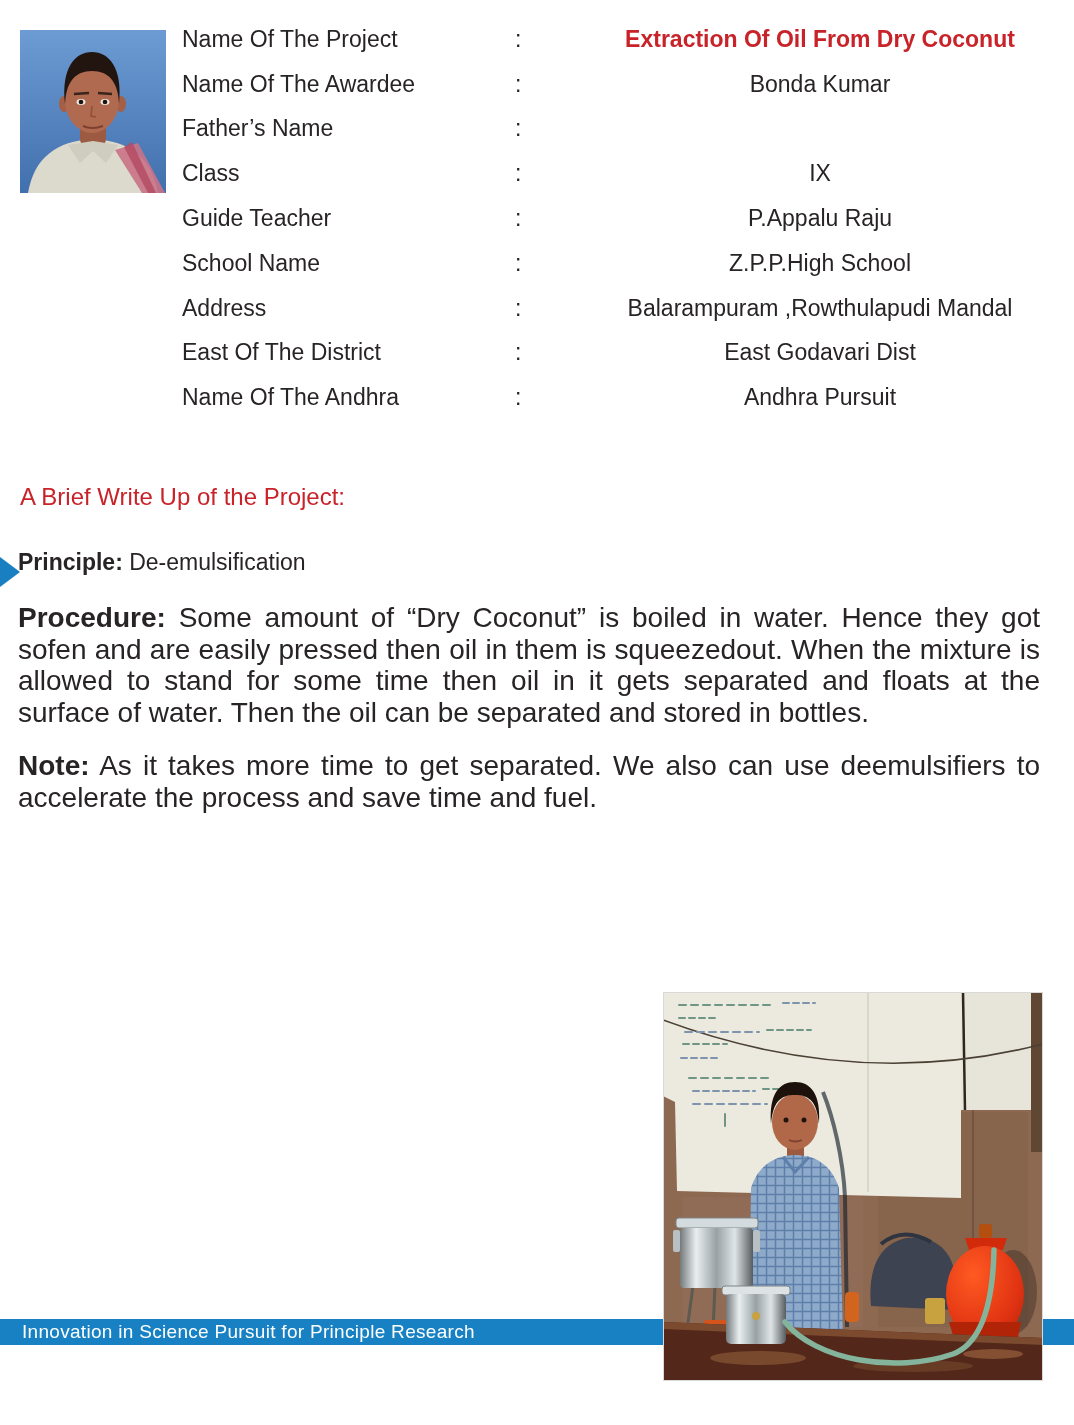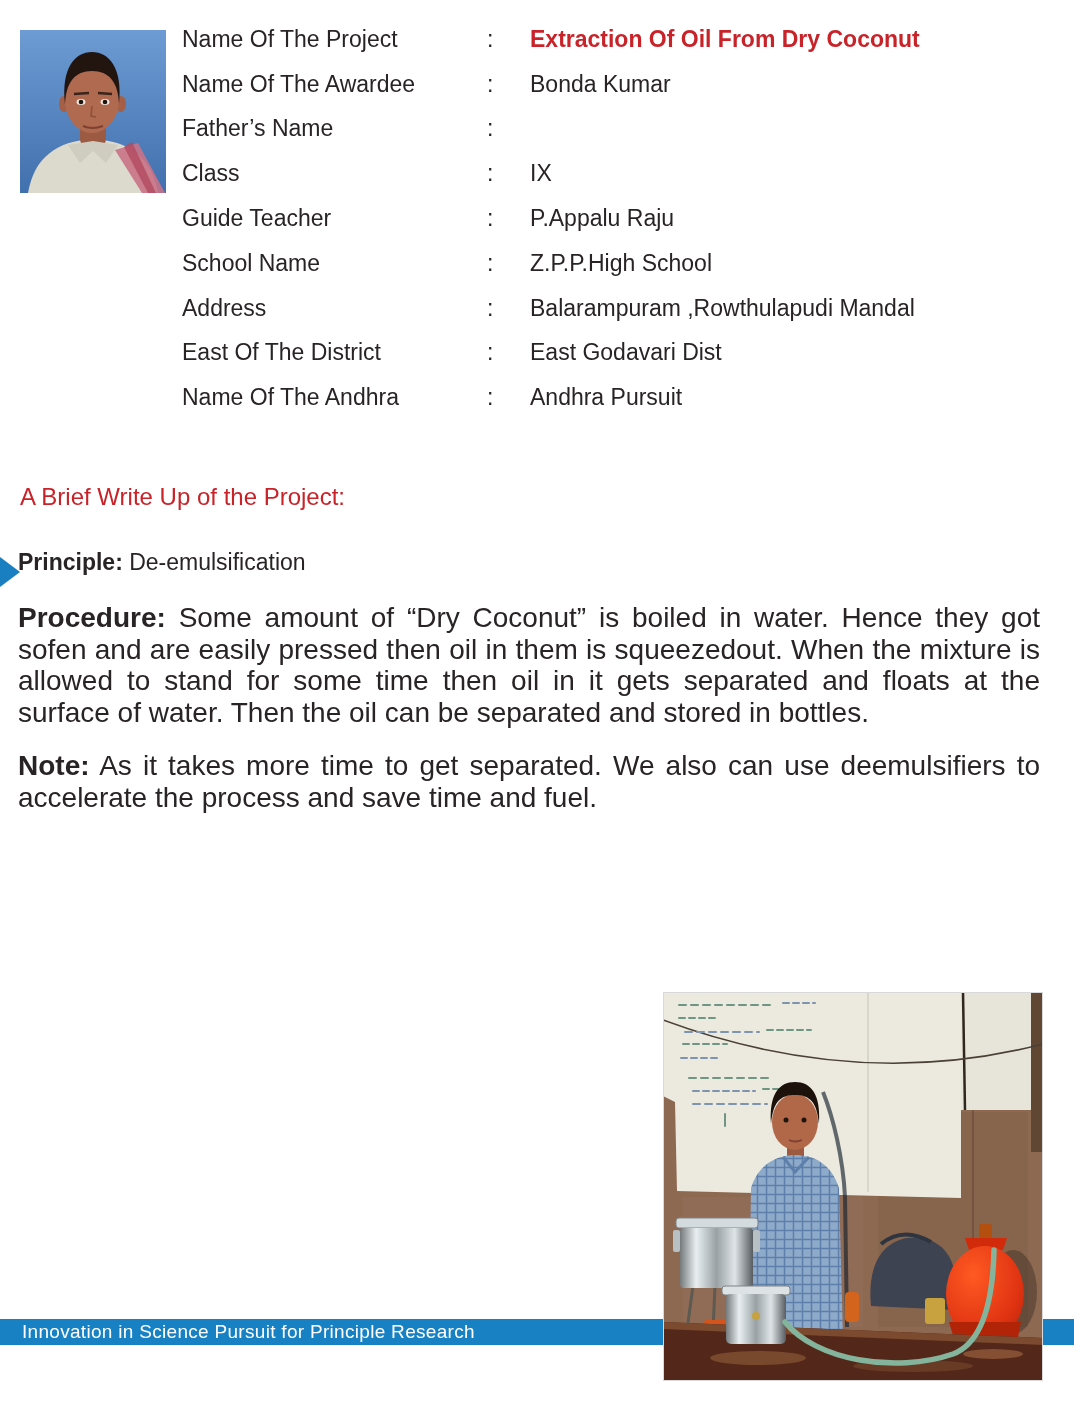--- a/index.html
+++ b/index.html
@@ -4,24 +4,24 @@
 <style>
   html,body{margin:0;padding:0;}
   body{
     width:1074px;height:1425px;position:relative;background:#ffffff;
     font-family:"Liberation Sans", sans-serif;color:#282425;overflow:hidden;
   }
   
   .portrait{position:absolute;left:20px;top:30px;width:146px;height:163px;}
   
   .profile{position:absolute;left:182px;top:17px;width:872px;}
-  .prow{display:flex;height:44.8px;align-items:center;font-size:23px;}
+  .prow{display:flex;height:44.8px;align-items:center;font-size:23px;gap:28px;}
   .prow .lbl{width:305px;flex:0 0 305px;}
   .prow .col{width:43px;flex:0 0 43px;}
-  .prow .val{flex:1;}
+  .prow .val{flex:1;text-align:center;}
   .prow .val.red{color:#c9232a;font-weight:bold;}
   
   .heading{position:absolute;left:20px;top:481px;font-size:24px;font-weight:normal;color:#c9232a;line-height:31px;}
   .arrow-bullet{position:absolute;left:0px;top:557px;width:0;height:0;
     border-top:15px solid transparent;border-bottom:15px solid transparent;border-left:20px solid #1a7fc0;}
   .principle{position:absolute;left:18px;top:547px;font-size:23px;line-height:31.5px;}
   .para{position:absolute;left:18px;width:1022px;font-size:28px;line-height:31.5px;text-align:justify;}
   .para.procedure{top:602px;}
   .para.note{top:750px;}
   .b{font-weight:bold;}

